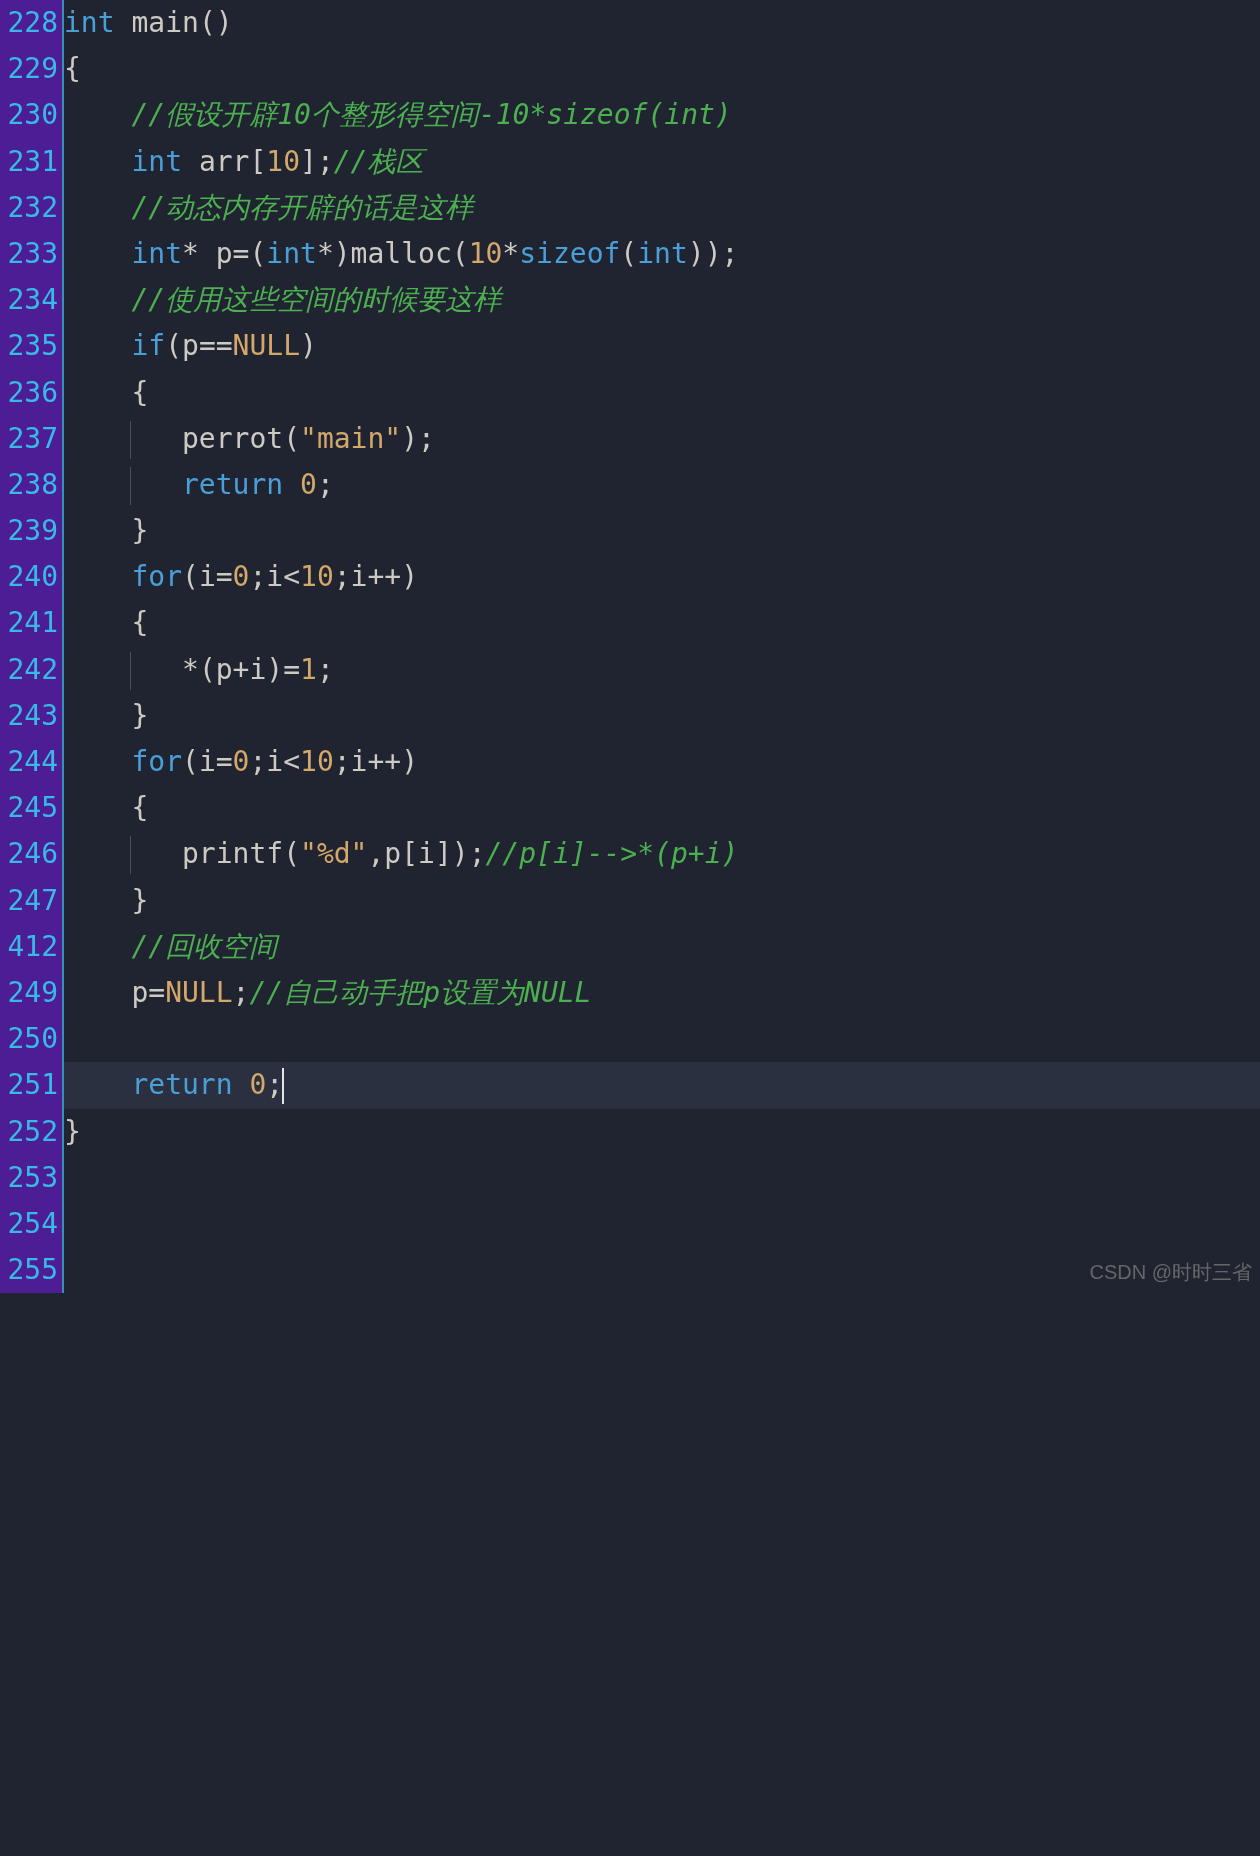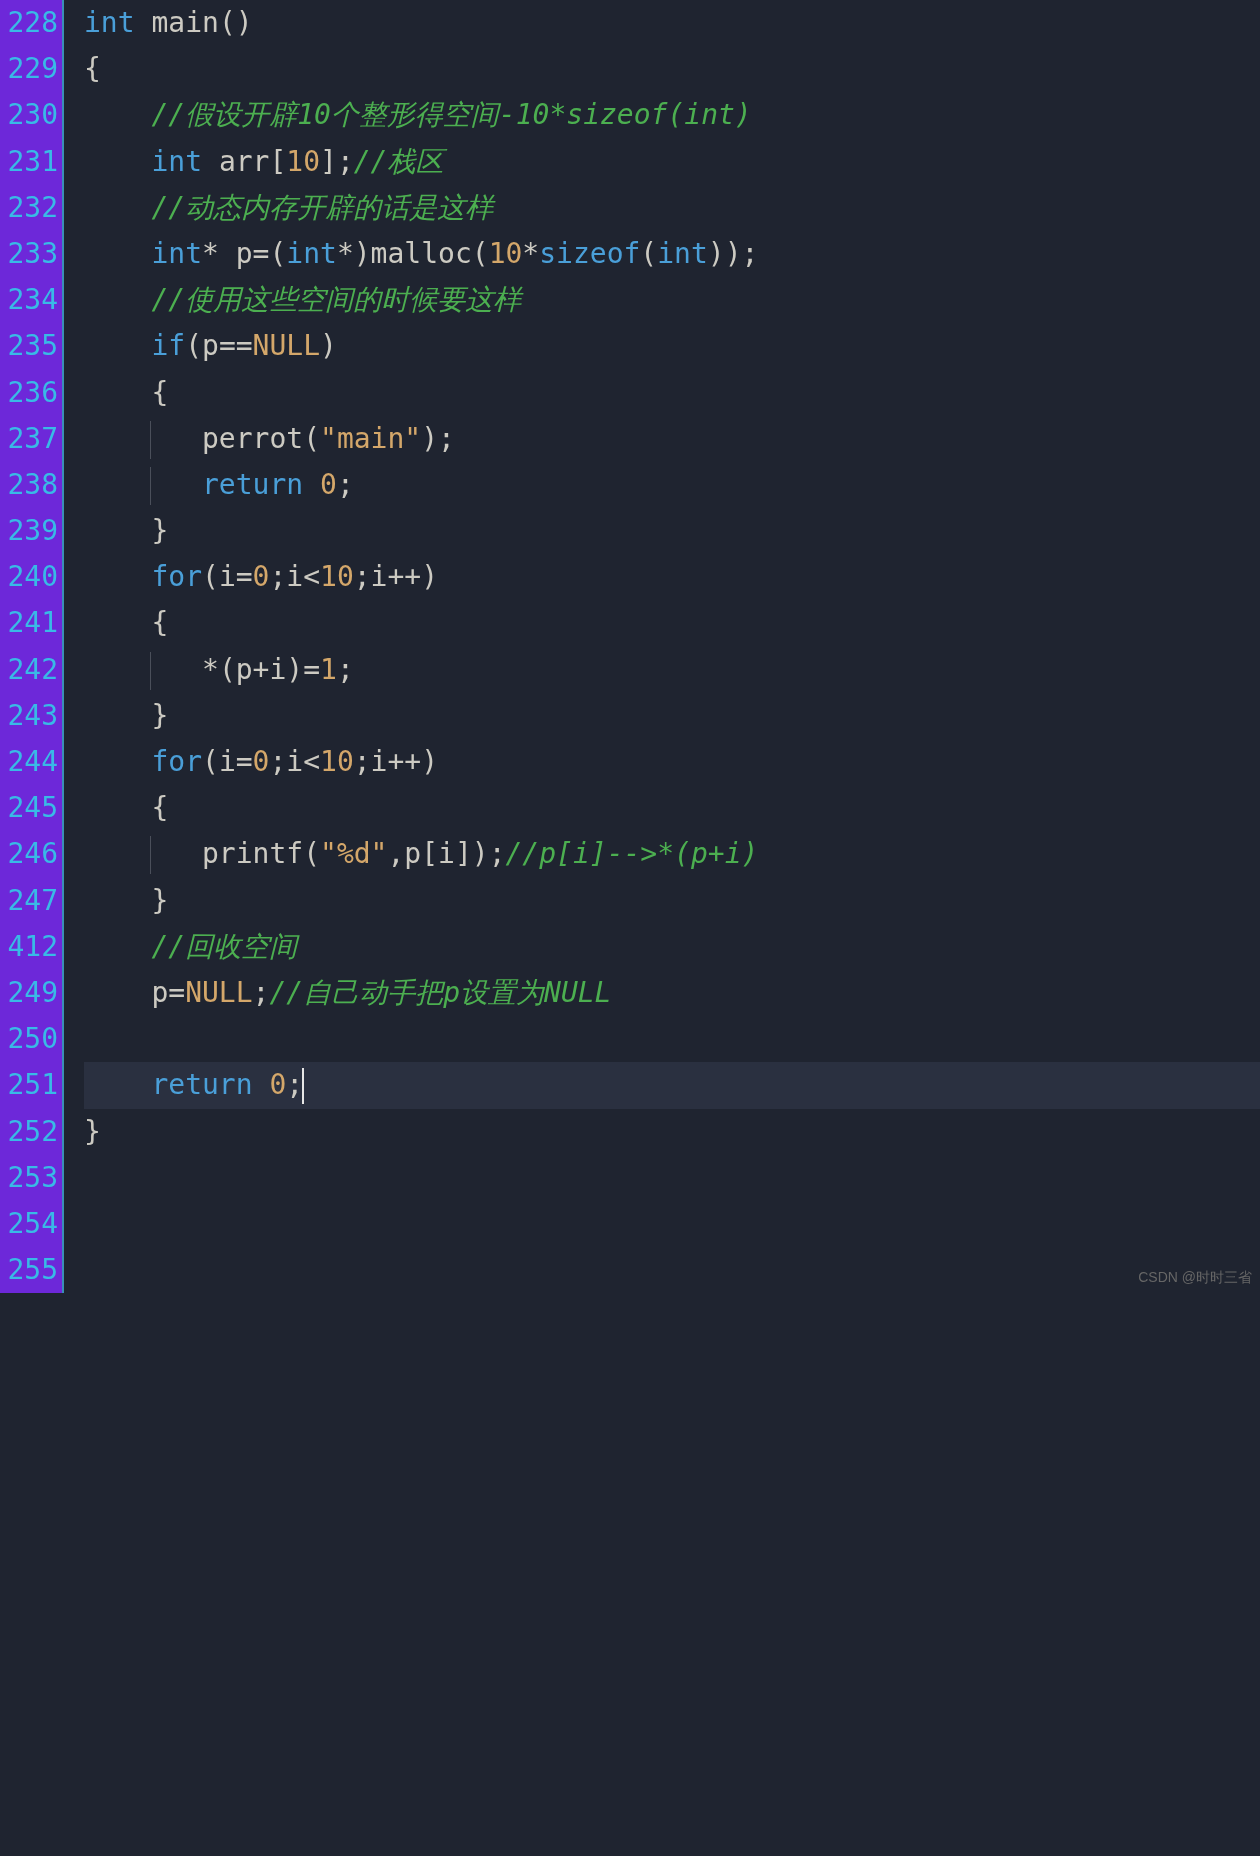--- a/index.html
+++ b/index.html
@@ -10,37 +10,37 @@
       line-height: 1.65;
       color: #cccac2;
       width: 1260px;
       overflow: hidden;
     }
     .editor {
       display: flex;
       position: relative;
     }
     .gutter {
-      background: #6d28d9;
+      background: #4c1d95;
       color: #39bae6;
       text-align: right;
       padding: 0 4px 0 0;
       user-select: none;
       flex-shrink: 0;
       width: 62px;
     }
     .gutter .ln {
       display: block;
       height: 46.2px;
       line-height: 46.2px;
     }
     .code {
       flex: 1;
       border-left: 2px solid #3a8fb7;
-      padding-left: 20px;
+      padding-left: 0;
     }
     .line {
       display: block;
       height: 46.2px;
       line-height: 46.2px;
       white-space: pre;
       position: relative;
     }
     .line.hl {
       background: #2a3040;
@@ -67,21 +67,21 @@
     .str { color: #d4a76a; }
     .cmt { color: #4caf50; font-style: italic; }
     .op { color: #cccac2; }
     .punc { color: #cccac2; }
     .id { color: #cccac2; margin-top: 36px; }
     .null { color: #d4a76a; }
     .watermark {
       position: absolute;
       bottom: 4px;
       right: 8px;
-      font-size: 14px;
+      font-size: 20px;
       color: #666;
       font-family: sans-serif;
       text-align: right;
     }
   </style>
 </head>
 <body>
 
 <div class="editor">
   <div class="gutter">

